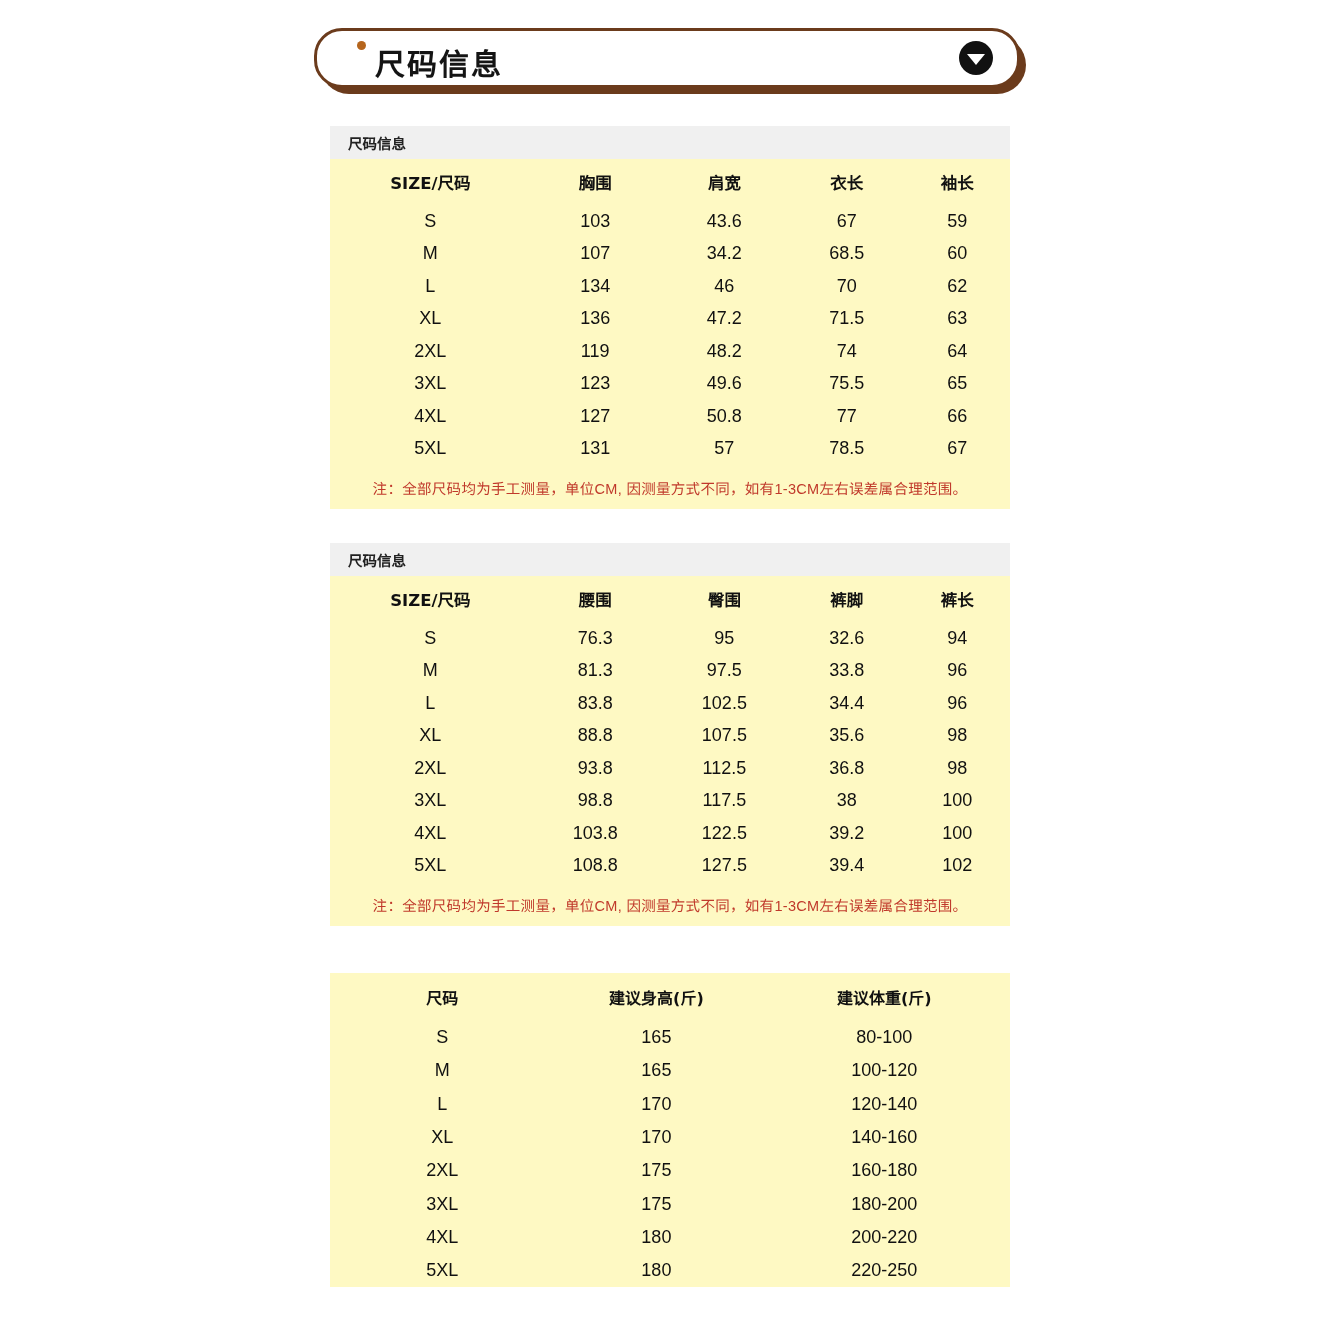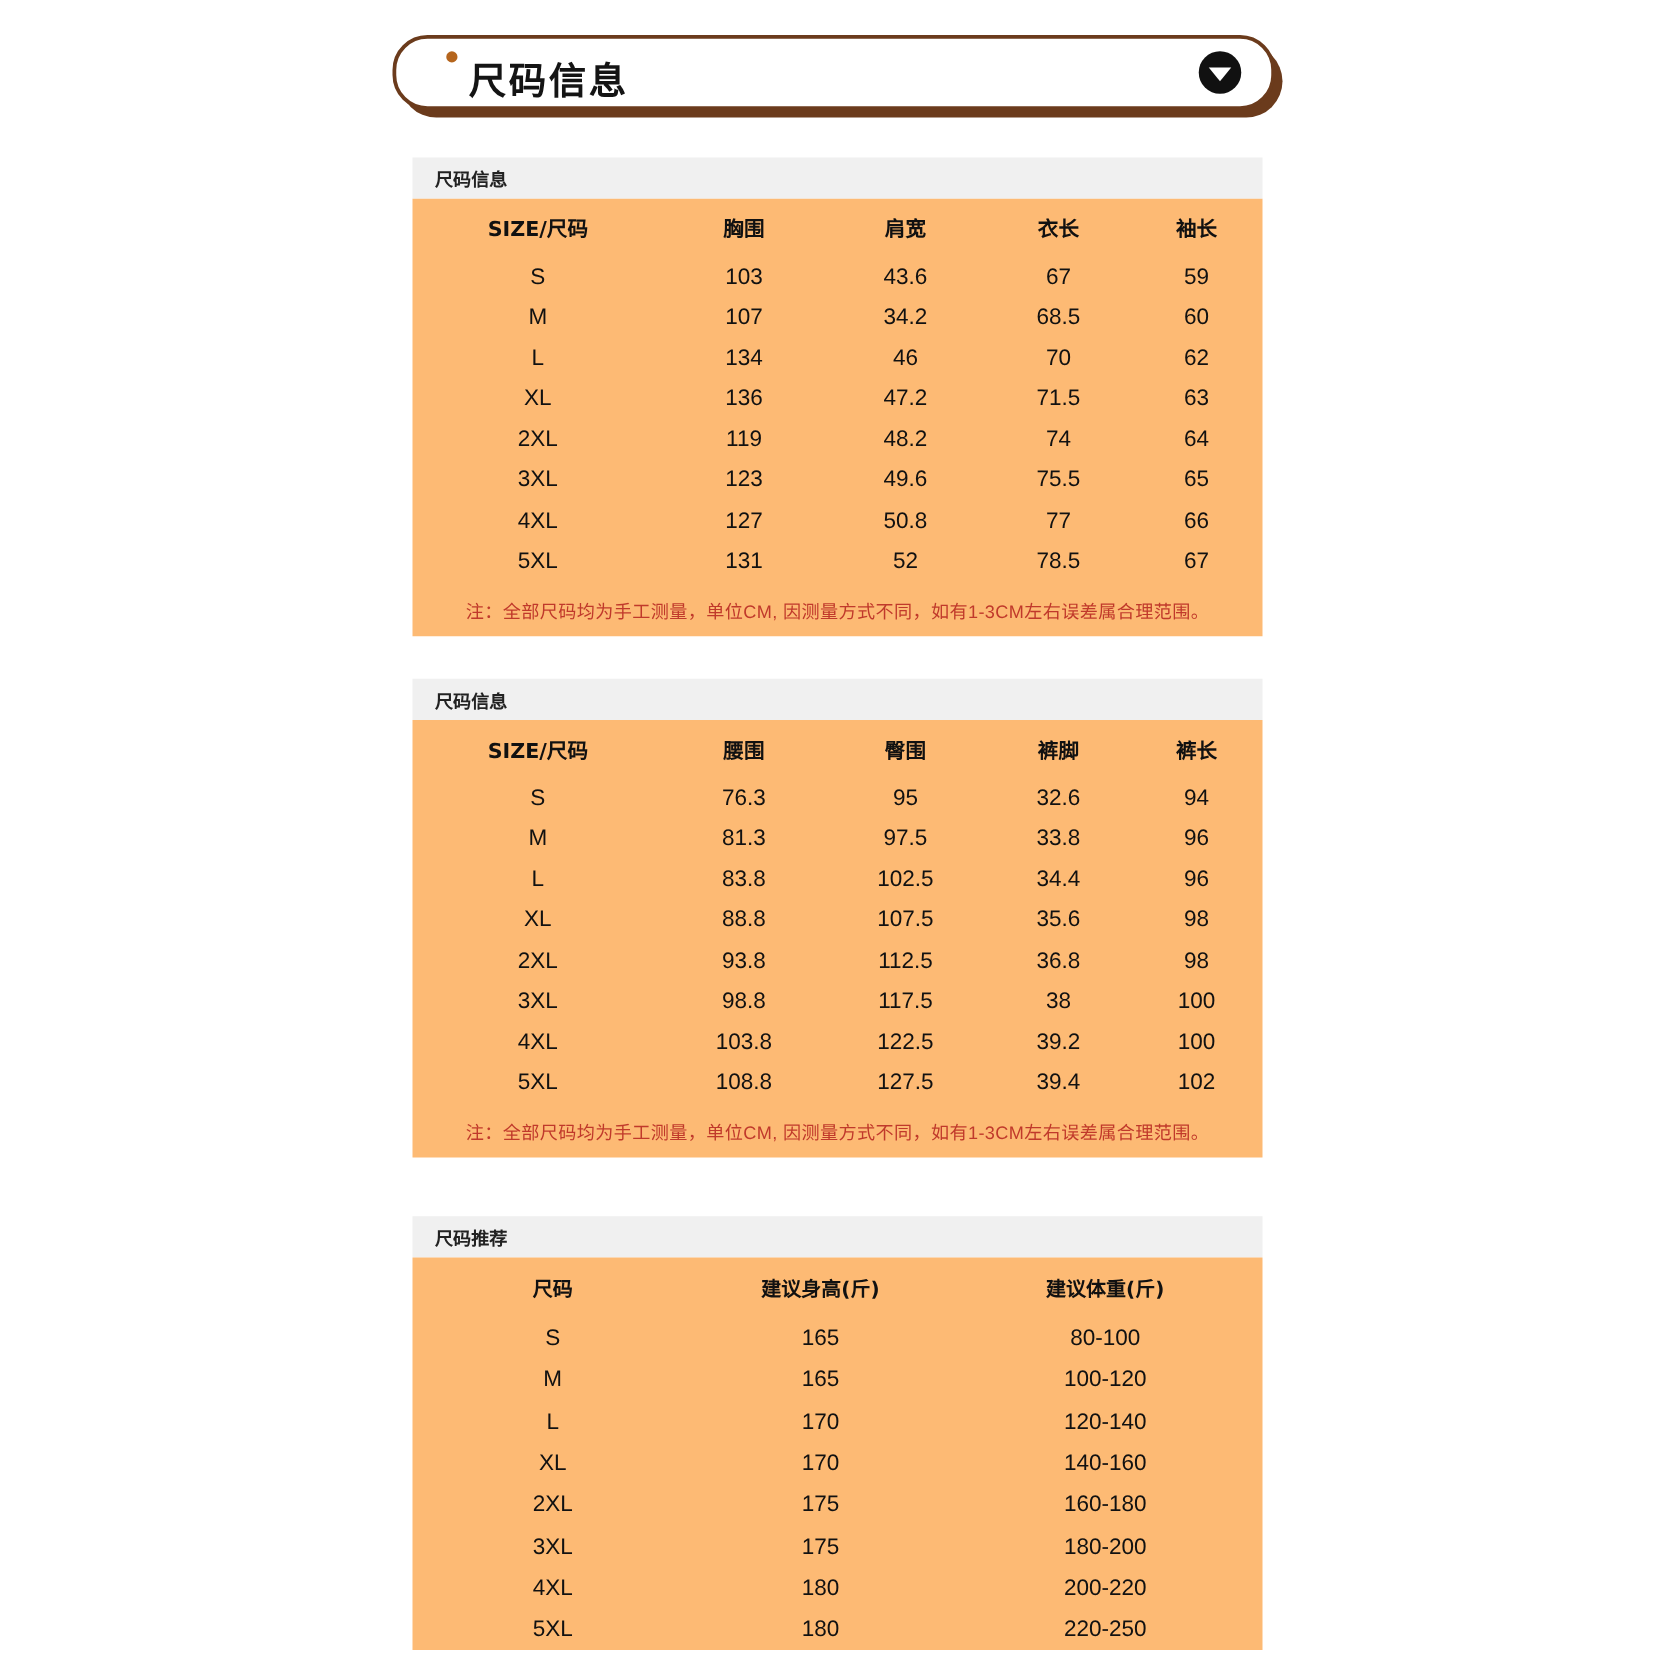--- a/index.html
+++ b/index.html
@@ -101,21 +101,21 @@
     padding-left: 18px;
     box-sizing: border-box;
   }
   .panel-head span {
     font-size: 14.5px;
     font-weight: bold;
     color: #222222;
     font-family: "DejaVu Sans", "Liberation Sans", sans-serif;
   }
   .panel-body {
-    background: #fdba74;
+    background: #fef9c3;
     padding: 0;
   }
 
   table.size-table {
     width: 100%;
     border-collapse: collapse;
     table-layout: fixed;
   }
   table.size-table th,
   table.size-table td {
@@ -265,21 +265,21 @@
         <tr>
           <td>4XL</td>
           <td>127</td>
           <td>50.8</td>
           <td>77</td>
           <td>66</td>
         </tr>
         <tr>
           <td>5XL</td>
           <td>131</td>
-          <td>52</td>
+          <td>57</td>
           <td>78.5</td>
           <td>67</td>
         </tr>
         <tr class="note-row">
           <td colspan="5">注：全部尺码均为手工测量，单位CM, 因测量方式不同，如有1-3CM左右误差属合理范围。</td>
         </tr>
       </tbody>
     </table>
   </div>
 </div>
@@ -365,23 +365,20 @@
         </tr>
         <tr class="note-row">
           <td colspan="5">注：全部尺码均为手工测量，单位CM, 因测量方式不同，如有1-3CM左右误差属合理范围。</td>
         </tr>
       </tbody>
     </table>
   </div>
 </div>
 
 <div class="panel" id="panel-2" style="top:973px;">
-  <div class="panel-head">
-    <span>尺码推荐</span>
-  </div>
   <div class="panel-body">
     <table class="rec-table">
       <colgroup>
         <col class="rcol-1">
           <col class="rcol-2">
           <col class="rcol-3">
       </colgroup>
       <thead>
         <tr>
           <th>尺码</th>

